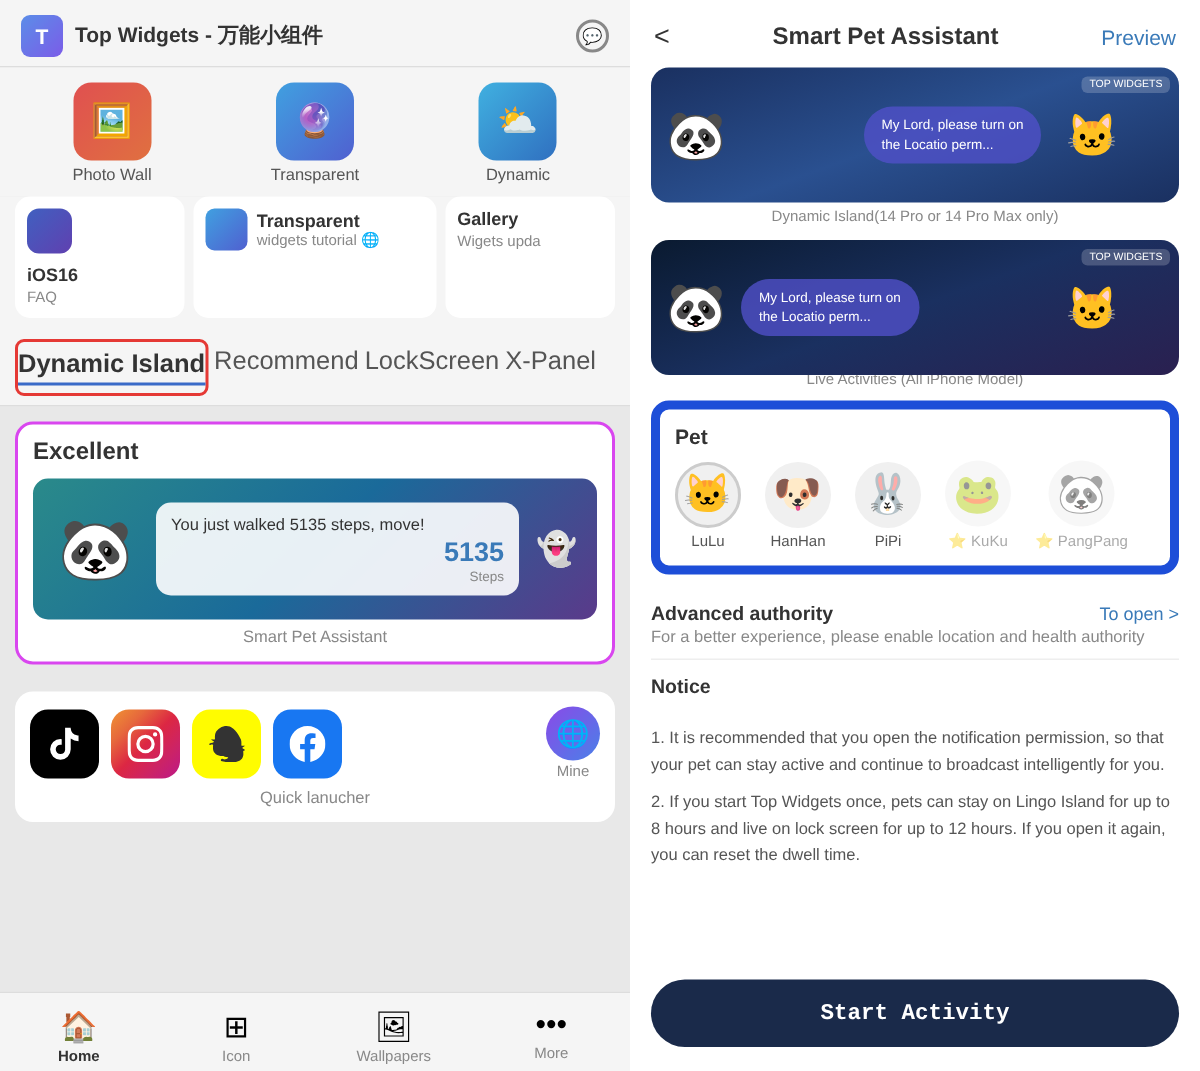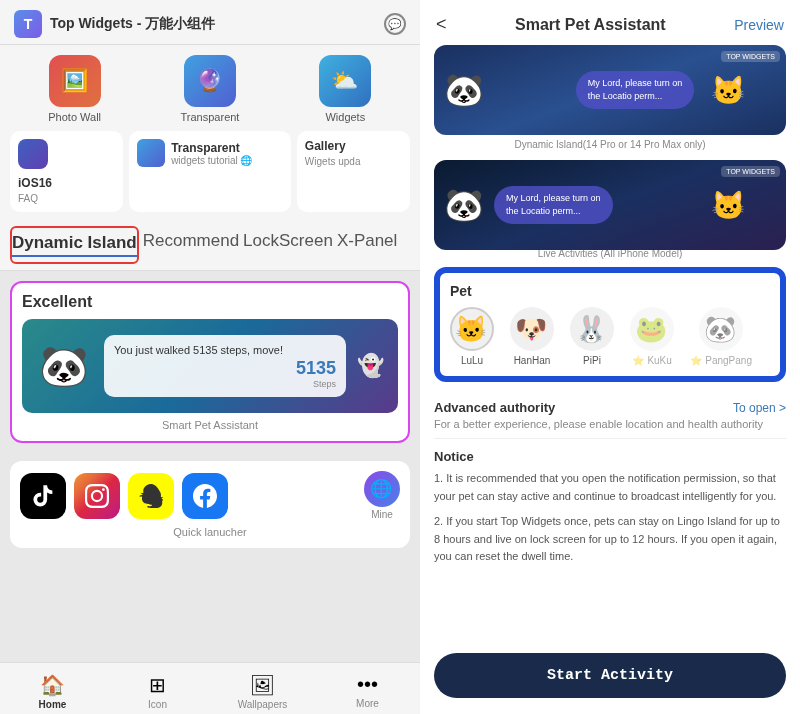--- a/index.html
+++ b/index.html
@@ -461,21 +461,21 @@
     }
 
     
     .notice-section {
       margin: 0 14px 16px;
     }
     .notice-title {
       font-size: 13px;
       font-weight: 600;
       color: #333;
-      margin-bottom: 6px;
+      margin-bottom: 19px;
     }
     .notice-text {
       font-size: 11px;
       color: #555;
       line-height: 1.6;
     }
 
     
     .start-btn {
       margin: auto 14px 16px;
@@ -509,21 +509,21 @@
     <div class="widget-item">
       <div class="widget-icon photo">🖼️</div>
       <span class="widget-label">Photo Wall</span>
     </div>
     <div class="widget-item">
       <div class="widget-icon transparent">🔮</div>
       <span class="widget-label">Transparent</span>
     </div>
     <div class="widget-item">
       <div class="widget-icon weather">⛅</div>
-      <span class="widget-label">Widgets</span>
+      <span class="widget-label">Dynamic</span>
     </div>
   </div>
 
   <div class="promo-row">
     <div class="promo-card">
       <div class="promo-icon" style="background:linear-gradient(135deg,#4060c0,#6040b0);"></div>
       <div class="promo-card-title">iOS16</div>
       <div class="promo-card-sub">FAQ</div>
     </div>
     <div class="promo-card" style="flex:1.5;">

